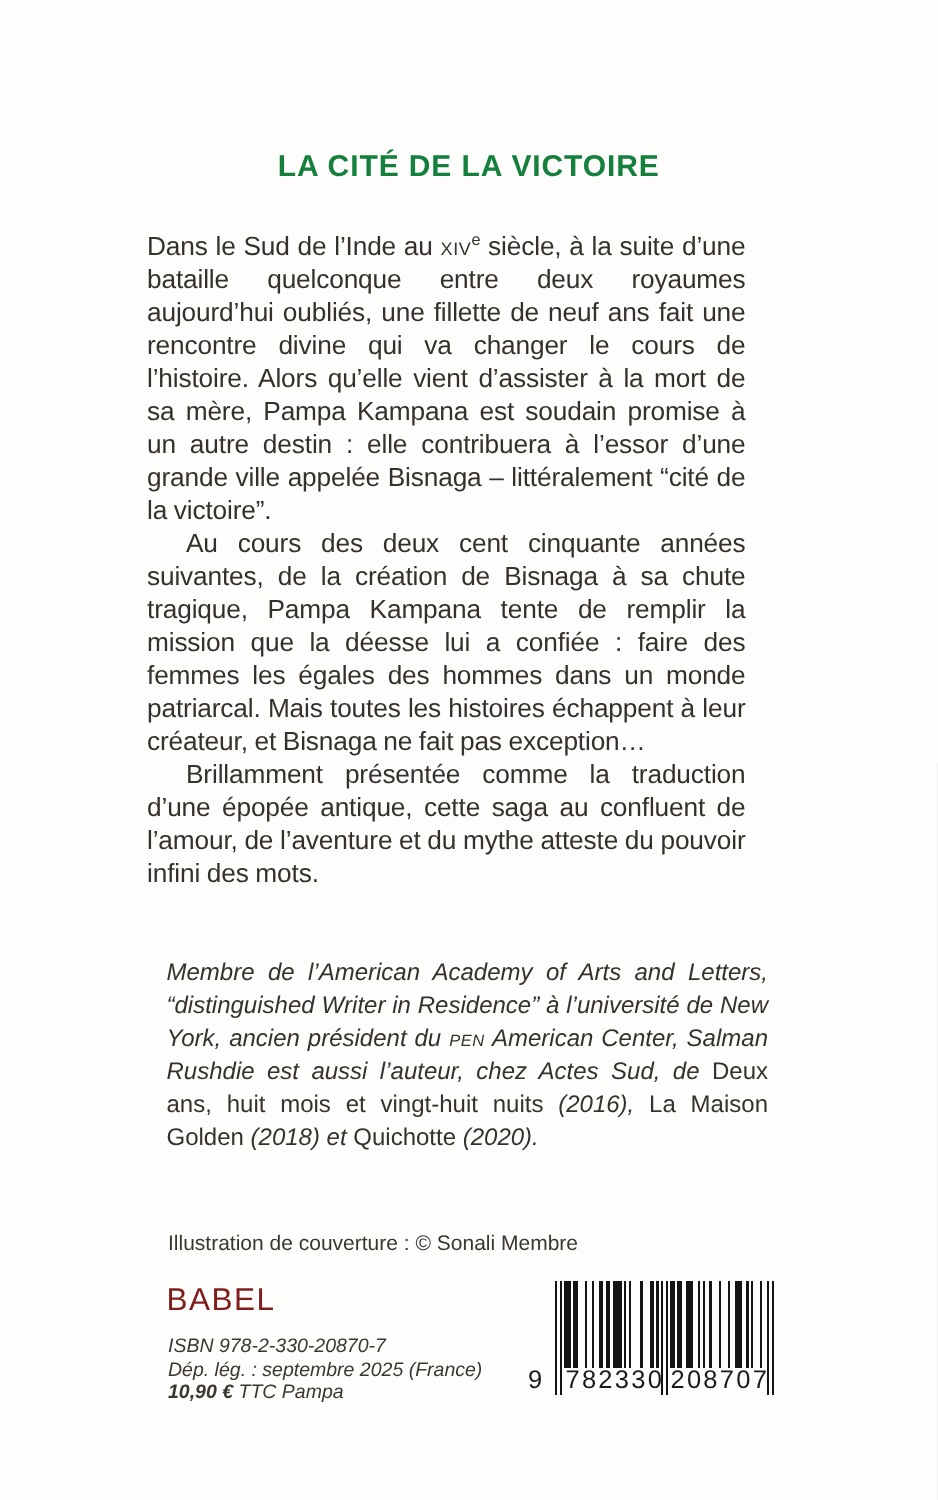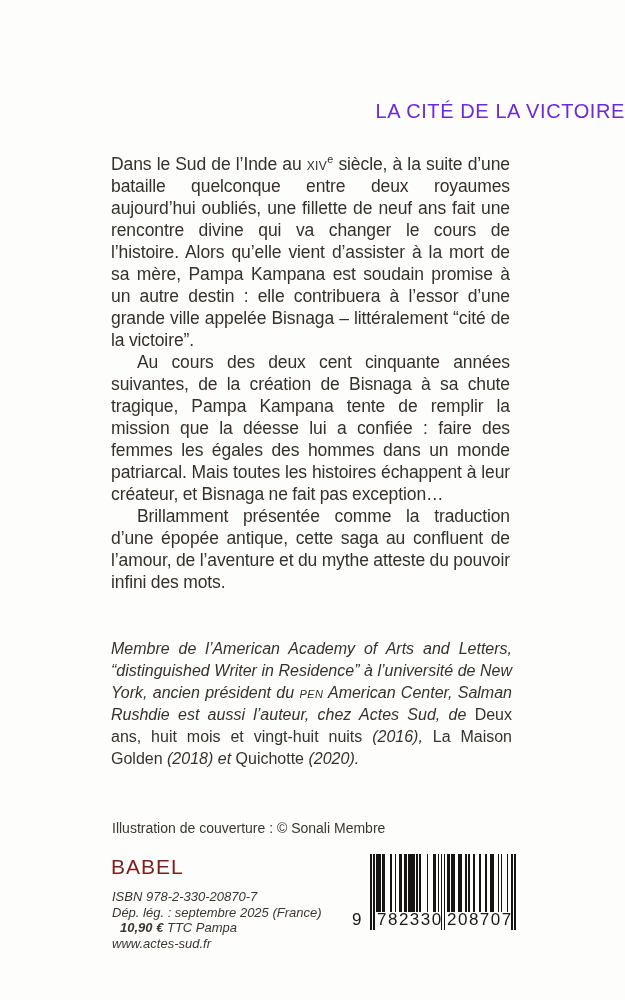--- a/index.html
+++ b/index.html
@@ -15,30 +15,30 @@
     background: #fdfdfc;
     color: #35302b;
     overflow: hidden;
   }
   .title {
     position: absolute;
     top: 100px;
     left: 0;
     width: 100%;
     margin: 0;
-    text-align: right;
+    text-align: center;
     font-size: 20px;
-    font-weight: normal;
+    font-weight: bold;
     letter-spacing: 0.6px;
-    color: #6d28d9;
+    color: #15803d;
   }
   .synopsis {
     position: absolute;
     top: 153px;
-    left: 111px;
+    left: 98px;
     width: 399px;
     font-size: 17.5px;
     line-height: 22px;
     text-align: justify;
     letter-spacing: -0.1px;
     word-spacing: -0.3px;
     hyphens: auto;
     color: #35302b;
   }
   .synopsis p { margin: 0; }
@@ -77,21 +77,21 @@
     top: 889px;
     left: 112px;
     font-style: italic;
     font-size: 13px;
     line-height: 15.5px;
     color: #3b3630;
   }
   .seg-sc  { font-variant: small-caps; letter-spacing: 0.4px; }
   .seg-sup { vertical-align: super; font-size: 0.62em; line-height: 0; }
   .seg-rm  { font-style: normal; }
-  .seg-b   { font-weight: bold; margin-left: 8px; }
+  .seg-b   { font-weight: bold; }
   .barcode {
     position: absolute;
     left: 352px;
     top: 854px;
     width: 172px;
     height: 92px;
   }
   .bc-bars {
     position: absolute;
     left: 18px;
@@ -125,21 +125,20 @@
   <div class="bio"><span>Membre de l’American Academy of Arts and Letters, “distinguished Writer in Residence” à l’université de New York, ancien président du </span><span class="seg-sc">pen</span><span> American Center, Salman Rushdie est aussi l’auteur, chez Actes Sud, de </span><span class="seg-rm">Deux ans, huit mois et vingt-huit nuits</span><span> (2016), </span><span class="seg-rm">La Maison Golden</span><span> (2018) et </span><span class="seg-rm">Quichotte</span><span> (2020).</span></div>
 
   <div class="credit">Illustration de couverture : © Sonali Membre</div>
 
   <p class="imprint">BABEL</p>
 
   <div class="colophon">
     <div>ISBN 978-2-330-20870-7</div>
     <div>Dép. lég. : septembre 2025 (France)</div>
     <div><span class="seg-b">10,90 €</span><span> TTC Pampa</span></div>
-    <div>www.actes-sud.fr</div>
   </div>
 
   <div class="barcode">
     <svg class="bc-bars" width="146" height="76" viewBox="0 0 146 76" shape-rendering="crispEdges">
         <rect x="0.00" y="0" width="1.54" height="76"></rect>
         <rect x="3.07" y="0" width="1.54" height="76"></rect>
         <rect x="6.15" y="0" width="4.61" height="58"></rect>
         <rect x="12.29" y="0" width="3.07" height="58"></rect>
         <rect x="19.98" y="0" width="1.54" height="58"></rect>
         <rect x="24.59" y="0" width="1.54" height="58"></rect>

